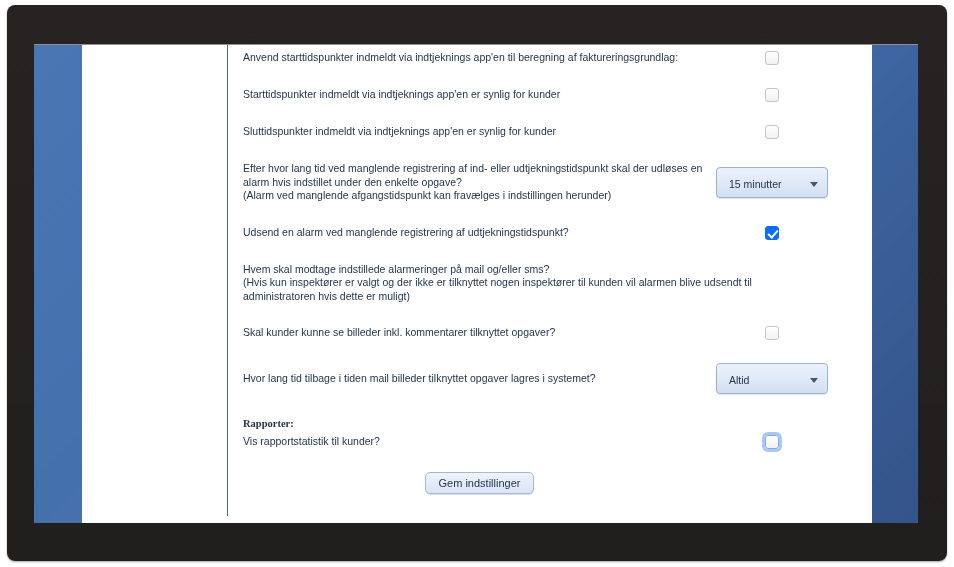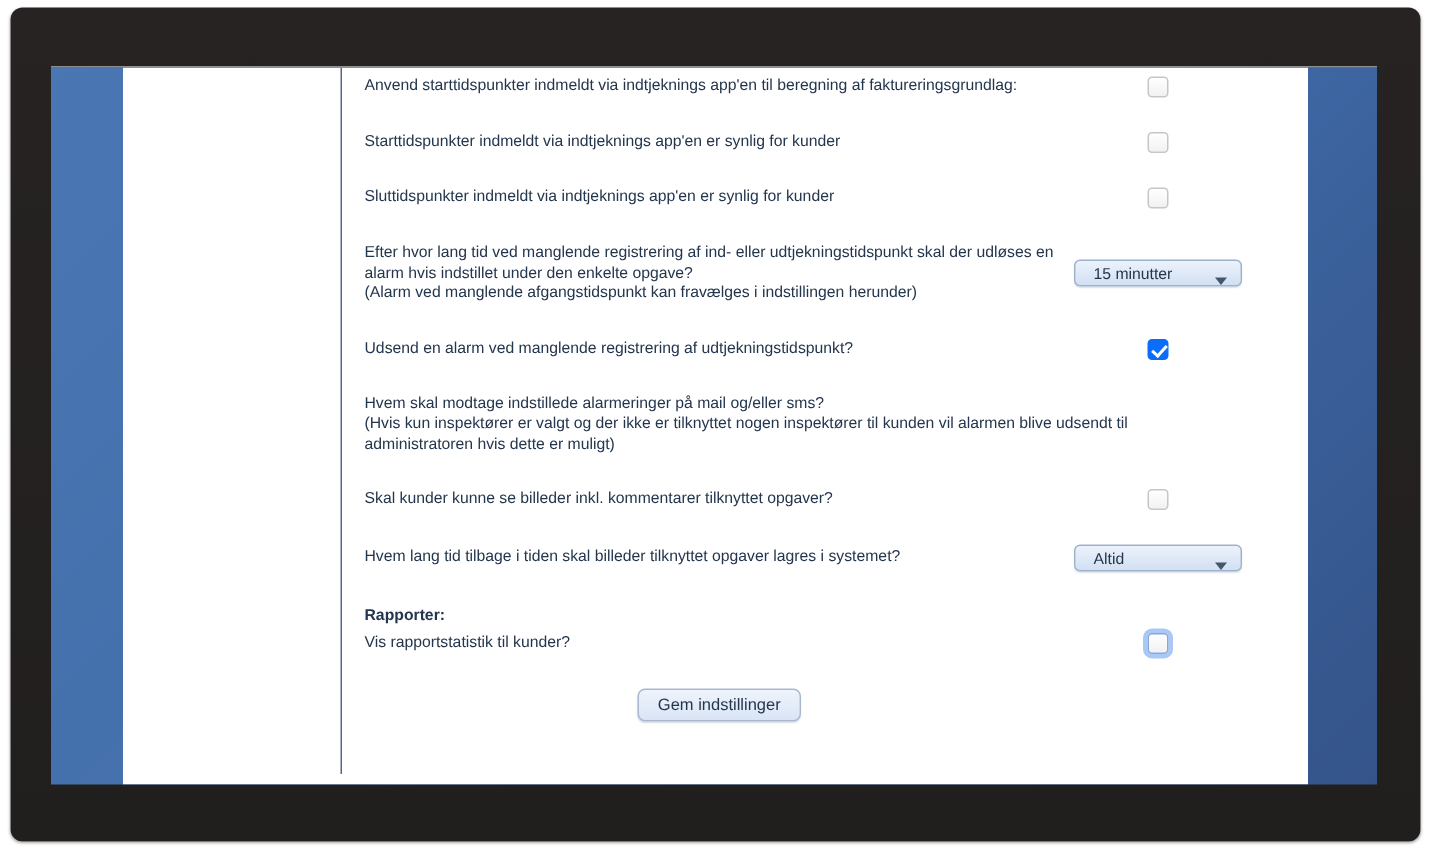--- a/index.html
+++ b/index.html
@@ -27,39 +27,39 @@
     background:#56688a;
   }
   .content {
     position:absolute; left:146px; top:0; right:0; bottom:0;
     padding:6px 44px 0 15px;
     color:#24364e; font-size:10.5px; line-height:13.5px;
   }
   .row { display:flex; align-items:center; margin-bottom:23px; }
   .row .label { flex:1; padding-right:8px; }
   .row .control { width:112px; display:flex; justify-content:center; align-items:center; }
-  .section-heading { font-weight:bold; margin-bottom:4px; }
+  .section-heading { font-weight:bold; margin-bottom:4px;font-family:Liberation Serif, serif; }
 
   .checkbox {
     position:relative; width:14px; height:14px; display:inline-block;
     border:1px solid #c6c6c6; border-radius:3px;
     background:linear-gradient(#ffffff,#f1f1f1); cursor:pointer;
   }
   .checkbox.checked { background:#0c6dfa; border-color:#0c6dfa; }
   .checkbox.checked::after {
     content:""; position:absolute; left:4px; top:1px; width:4px; height:8px;
     border:solid #ffffff; border-width:0 2px 2px 0; transform:rotate(42deg);
   }
   .checkbox.focused {
     border-color:#88a8d8;
     box-shadow:0 0 0 3px rgba(98,155,243,.55);
   }
 
   .select {
-    width:112px; height:18px; display:flex; align-items:flex-end;
+    width:112px; height:31px; display:flex; align-items:center;
     padding:4px 9px 0 12px; cursor:pointer;
     border:1px solid #9db1ca; border-radius:4px;
     background:linear-gradient(#ecf2fb,#d2e0f3);
     box-shadow:0 1px 1px rgba(120,140,170,.25);
   }
   .select-value { flex:1; font-size:10.5px; color:#24364e; white-space:nowrap; overflow:hidden; }
   .select-arrow {
     width:0; height:0; flex:none;
     border-left:4px solid transparent; border-right:4px solid transparent;
     border-top:5px solid #44566c;
@@ -137,21 +137,21 @@
             <div class="row">
               <div class="label">
                 <div>Skal kunder kunne se billeder inkl. kommentarer tilknyttet opgaver?</div>
               </div>
               <div class="control">
                 <span class="checkbox"></span>
               </div>
             </div>
             <div class="row">
               <div class="label">
-                <div>Hvem lang tid tilbage i tiden skal billeder tilknyttet opgaver lagres i systemet?</div>
+                <div>Hvor lang tid tilbage i tiden mail billeder tilknyttet opgaver lagres i systemet?</div>
               </div>
               <div class="control">
                 <div class="select">
                   <span class="select-value">Altid</span>
                   <span class="select-arrow"></span>
                 </div>
               </div>
             </div>
             <div class="section-heading">Rapporter:</div>
             <div class="row">

